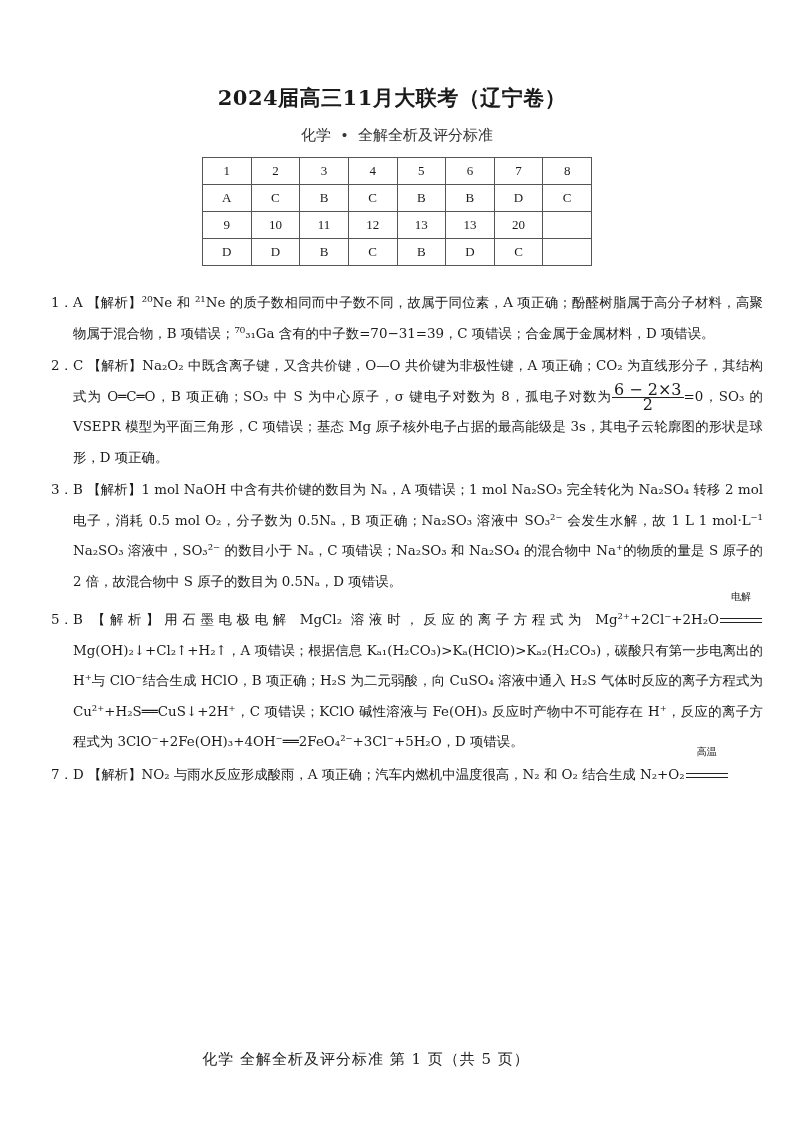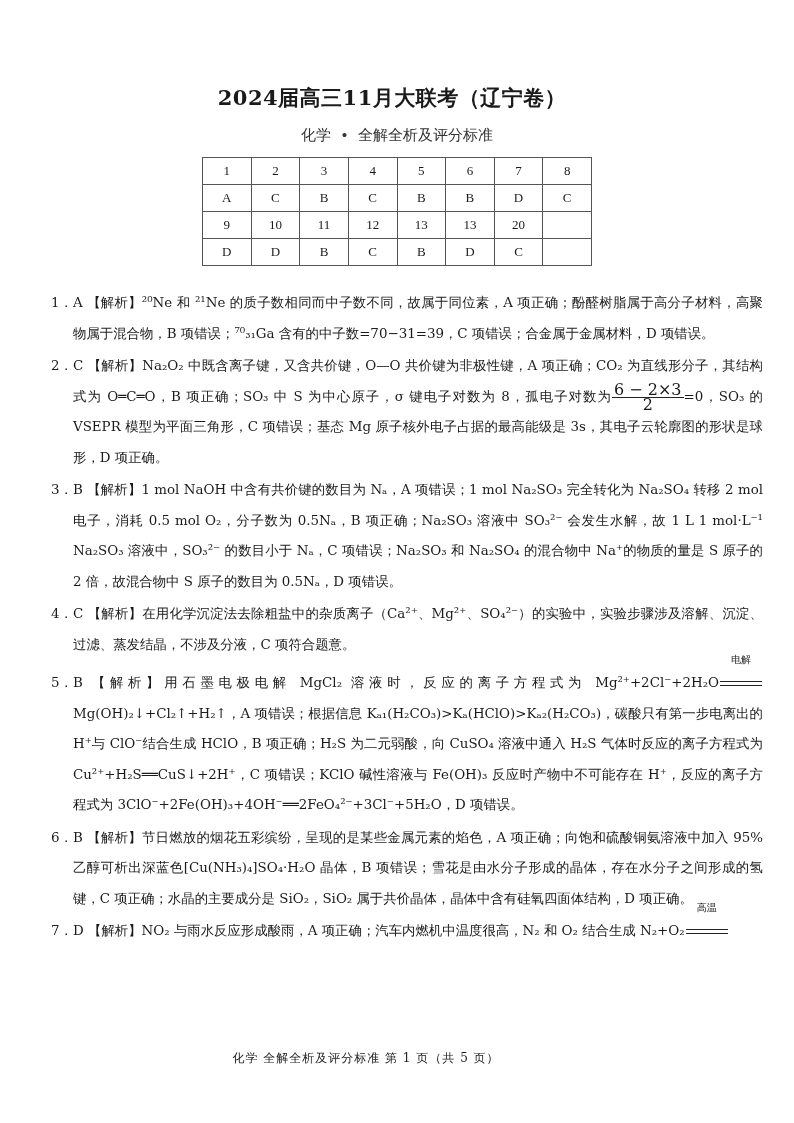--- a/index.html
+++ b/index.html
@@ -20,21 +20,21 @@
   .frac { display: inline-block; vertical-align: middle; text-align: center; text-indent: 0;
           line-height: 14px; font-size: 16px; }
   .frac .top { display: block; border-bottom: 1px solid #222; padding: 0 2px; }
   .frac .bot { display: block; }
   .eqcond { display: inline-block; position: relative; text-indent: 0; vertical-align: baseline;
             width: 44px; text-align: center; }
   .eqcond .cond { position: absolute; top: -14px; left: 0; width: 100%; font-size: 10px; line-height: 12px; }
   .eqcond .bar { display: inline-block; width: 42px; height: 3px; border-top: 1px solid #222;
                  border-bottom: 1px solid #222; vertical-align: middle; }
   .footer { position: absolute; top: 1050px; left: 0; width: 732px; text-align: center;
-            font-size: 12px; letter-spacing: 1px; color: #222; }
+            font-size: 15px; letter-spacing: 1px; color: #222; }
 </style>
 </head>
 <body>
 
 <div class="title">2024届高三11月大联考（辽宁卷）</div>
 <div class="subtitle">化学 • 全解全析及评分标准</div>
 
 <table class="answers">
   <tbody>
       <tr>
@@ -90,34 +90,26 @@
   <div class="item">
     <span class="num">2．</span><span>C</span>
     <span>【解析】</span><span>Na₂O₂ 中既含离子键，又含共价键，O—O 共价键为非极性键，A 项正确；CO₂ 为直线形分子，其结构式为 O═C═O，B 项正确；SO₃ 中 S 为中心原子，σ 键电子对数为 8，孤电子对数为</span><span class="frac"><span class="top">6 − 2×3</span><span class="bot">2</span></span><span>=0，SO₃ 的 VSEPR 模型为平面三角形，C 项错误；基态 Mg 原子核外电子占据的最高能级是 3s，其电子云轮廓图的形状是球形，D 项正确。</span>
   </div>
 
   <div class="item">
     <span class="num">3．</span><span>B</span>
     <span>【解析】</span><span>1 mol NaOH 中含有共价键的数目为 Nₐ，A 项错误；1 mol Na₂SO₃ 完全转化为 Na₂SO₄ 转移 2 mol 电子，消耗 0.5 mol O₂，分子数为 0.5Nₐ，B 项正确；Na₂SO₃ 溶液中 SO₃²⁻ 会发生水解，故 1 L 1 mol·L⁻¹ Na₂SO₃ 溶液中，SO₃²⁻ 的数目小于 Nₐ，C 项错误；Na₂SO₃ 和 Na₂SO₄ 的混合物中 Na⁺的物质的量是 S 原子的 2 倍，故混合物中 S 原子的数目为 0.5Nₐ，D 项错误。</span>
   </div>
 
-  <div class="item">
-    <span class="num">4．</span><span>C</span>
-    <span>【解析】</span><span>在用化学沉淀法去除粗盐中的杂质离子（Ca²⁺、Mg²⁺、SO₄²⁻）的实验中，实验步骤涉及溶解、沉淀、过滤、蒸发结晶，不涉及分液，C 项符合题意。</span>
-  </div>
 
   <div class="item" style="margin-top:8px">
     <span class="num">5．</span><span>B</span>
     <span>【解析】</span><span>用石墨电极电解 MgCl₂ 溶液时，反应的离子方程式为 Mg²⁺+2Cl⁻+2H₂O</span><span class="eqcond"><span class="cond">电解</span><span class="bar"></span></span><span>Mg(OH)₂↓+Cl₂↑+H₂↑，A 项错误；根据信息 Kₐ₁(H₂CO₃)&gt;Kₐ(HClO)&gt;Kₐ₂(H₂CO₃)，碳酸只有第一步电离出的 H⁺与 ClO⁻结合生成 HClO，B 项正确；H₂S 为二元弱酸，向 CuSO₄ 溶液中通入 H₂S 气体时反应的离子方程式为 Cu²⁺+H₂S══CuS↓+2H⁺，C 项错误；KClO 碱性溶液与 Fe(OH)₃ 反应时产物中不可能存在 H⁺，反应的离子方程式为 3ClO⁻+2Fe(OH)₃+4OH⁻══2FeO₄²⁻+3Cl⁻+5H₂O，D 项错误。</span>
   </div>
 
-  <div class="item">
-    <span class="num">6．</span><span>B</span>
-    <span>【解析】</span><span>节日燃放的烟花五彩缤纷，呈现的是某些金属元素的焰色，A 项正确；向饱和硫酸铜氨溶液中加入 95%乙醇可析出深蓝色[Cu(NH₃)₄]SO₄·H₂O 晶体，B 项错误；雪花是由水分子形成的晶体，存在水分子之间形成的氢键，C 项正确；水晶的主要成分是 SiO₂，SiO₂ 属于共价晶体，晶体中含有硅氧四面体结构，D 项正确。</span>
-  </div>
 
   <div class="item">
     <span class="num">7．</span><span>D</span>
     <span>【解析】</span><span>NO₂ 与雨水反应形成酸雨，A 项正确；汽车内燃机中温度很高，N₂ 和 O₂ 结合生成 N₂+O₂</span><span class="eqcond"><span class="cond">高温</span><span class="bar"></span></span>
   </div>
 
 </div>
 
 <div class="footer">化学  全解全析及评分标准   第 1 页（共 5 页）</div>
 

